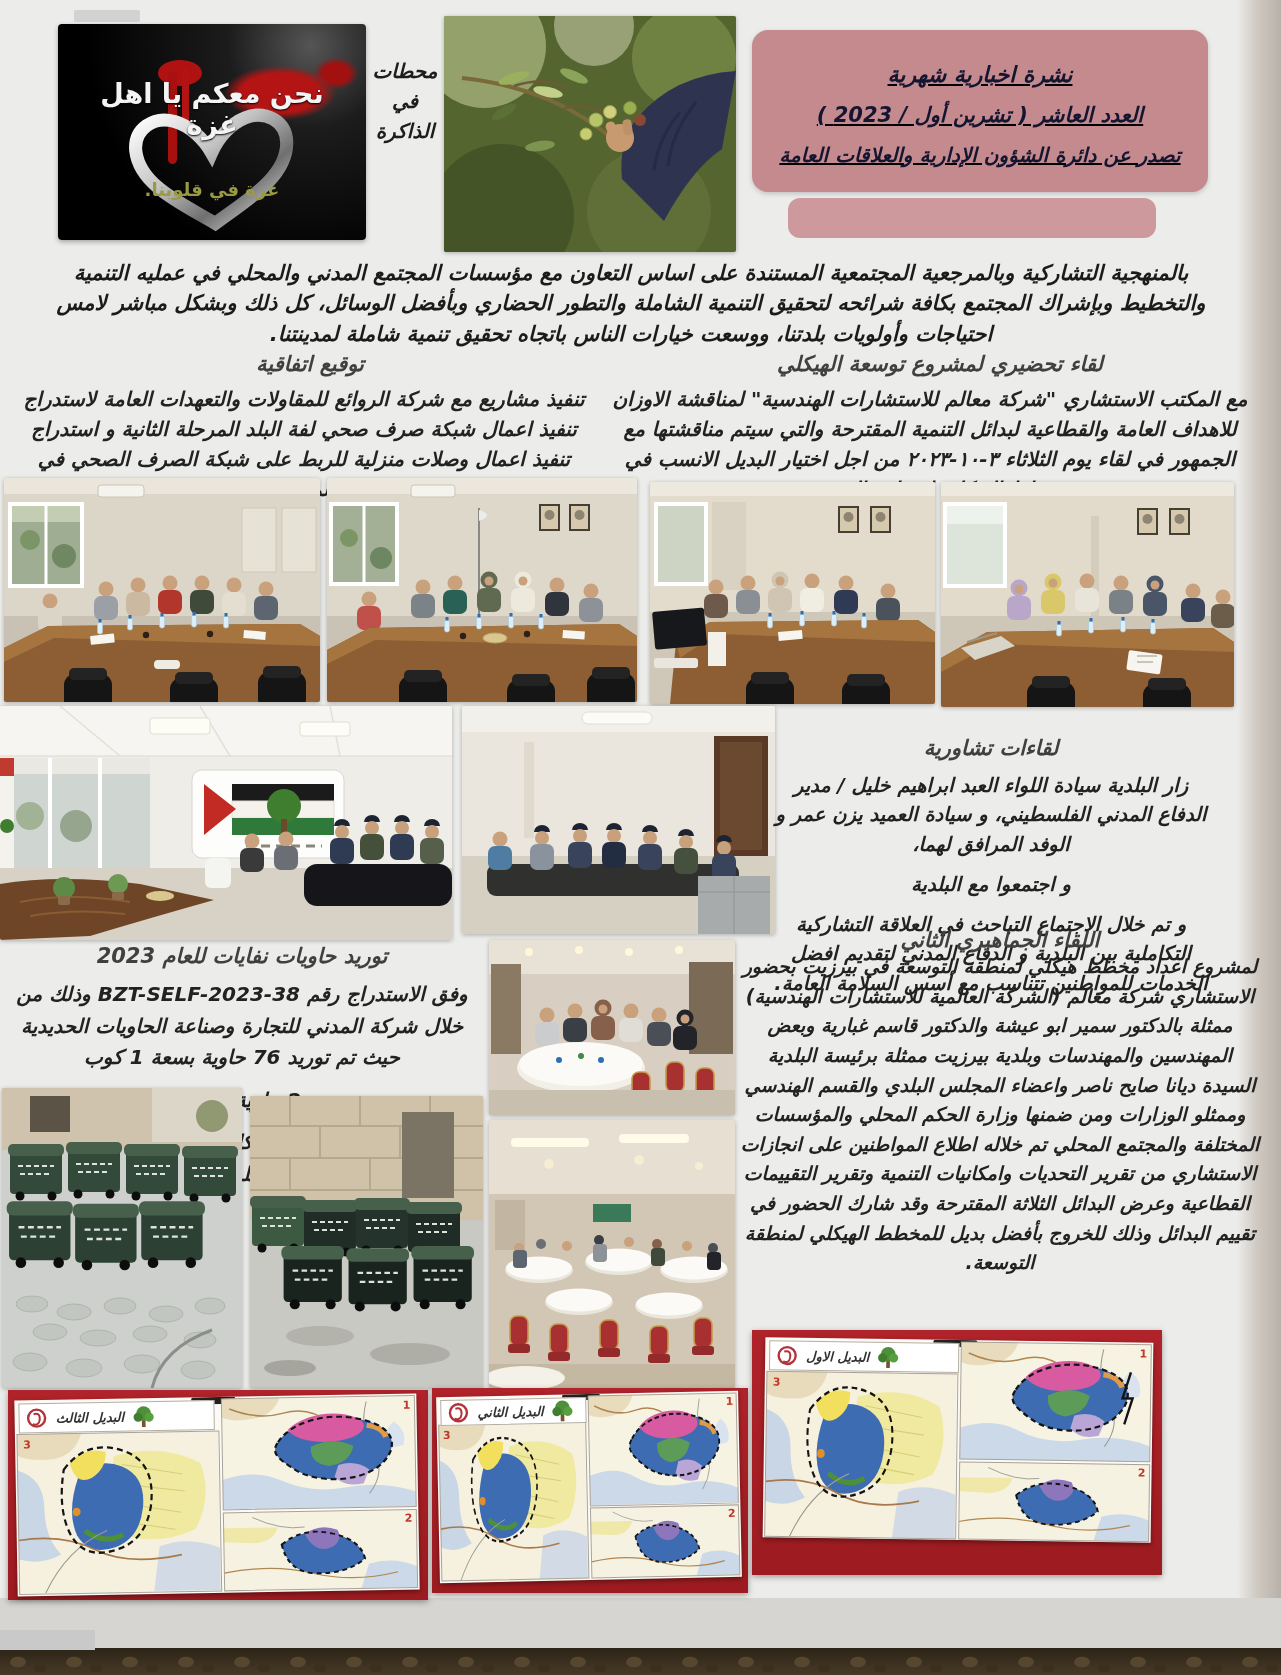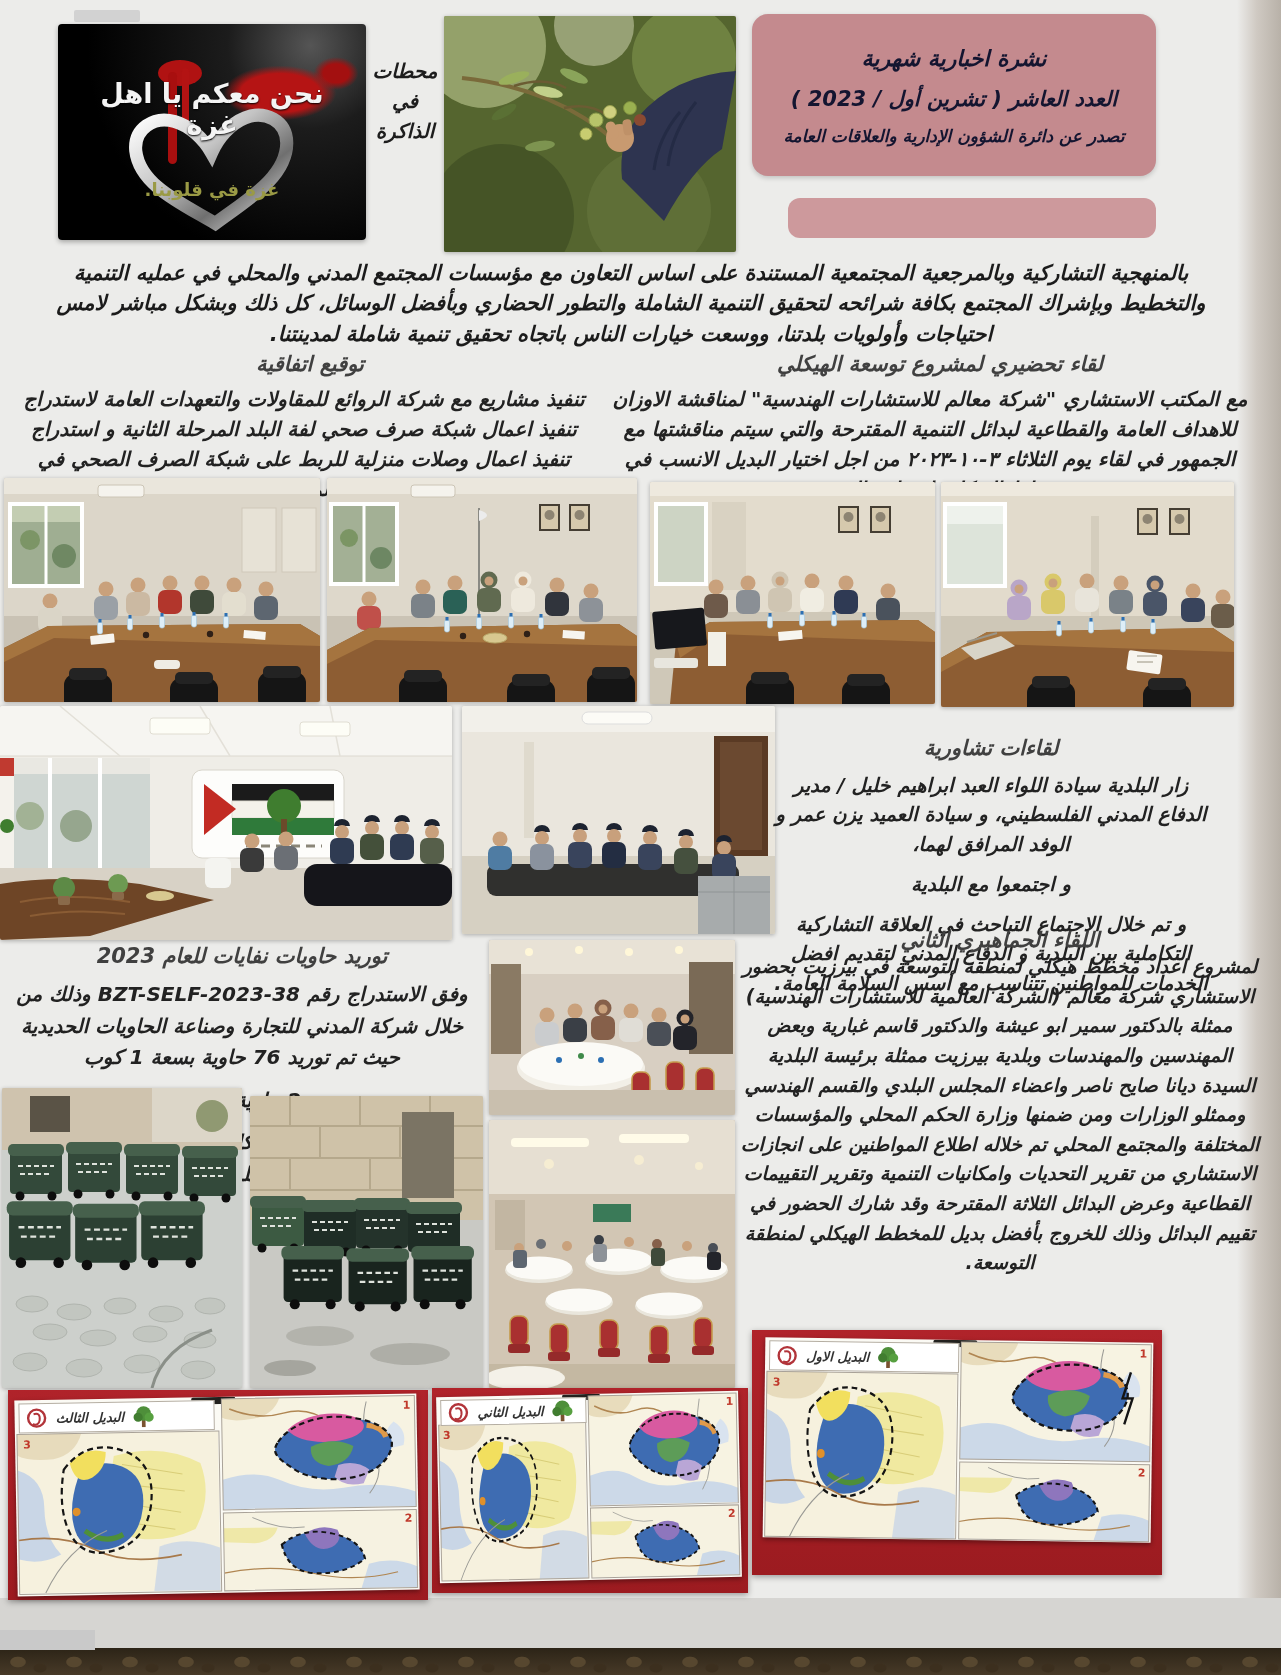--- a/index.html
+++ b/index.html
@@ -9,21 +9,21 @@
   .ar{direction:rtl;font-style:italic;color:#222;}
   .ttl{font-weight:bold;text-align:center;font-size:21px;color:#404040;}
   .bod{font-weight:600;text-align:center;}
   .photo{position:absolute;overflow:hidden;border-radius:2px;background:#cfcabc;
          box-shadow:0 1px 4px rgba(0,0,0,.28);}
   .photo svg{display:block;width:100%;height:100%;}
   
   #bulletin-box{background:#c48a8e;border-radius:16px;box-shadow:0 2px 5px rgba(0,0,0,.18);}
   #bulletin-box .l1{font-size:22px;font-weight:bold;}
   #bulletin-box .l2{font-size:21px;font-weight:bold;text-align:center;}
-  #bulletin-box .l3{font-size:17px;font-weight:bold;}
+  #bulletin-box .l3{font-size:20px;font-weight:bold;}
   #bulletin-box div{text-align:center;color:#141530;direction:rtl;font-style:italic;line-height:1.9;}
   #bulletin-box2{background:#cb9598;border-radius:12px;opacity:.95;}
   
   #gaza-card{background:radial-gradient(circle at 82% 10%, #555 0%, #1c1c1c 26%, #000 70%);
              border-radius:4px;overflow:hidden;box-shadow:0 2px 5px rgba(0,0,0,.3);}
   .gz-splat{position:absolute;left:150px;top:26px;width:160px;height:78px;
     background:radial-gradient(closest-side at 45% 55%, #b51414 55%, rgba(181,20,20,0) 78%),
                radial-gradient(closest-side at 80% 30%, #a31010 40%, rgba(163,16,16,0) 70%);}
   .gz-drip1{position:absolute;left:110px;top:48px;width:9px;height:92px;background:#a80f0f;border-radius:5px;}
   .gz-drip2{position:absolute;left:124px;top:44px;width:7px;height:58px;background:#b31313;border-radius:4px;}
@@ -221,21 +221,21 @@
       <rect x="160" y="108" width="10" height="18" rx="5" fill="#c89a70" transform="rotate(-24 160 108)"></rect>
       <rect x="178" y="104" width="9" height="16" rx="4" fill="#bf9168" transform="rotate(-8 178 104)"></rect>
       <circle cx="152" cy="104" r="7" fill="#b8c46a" stroke="#8a9a4a"></circle>
       <circle cx="166" cy="96" r="6.5" fill="#d0d080" stroke="#9aa24e"></circle>
       <circle cx="186" cy="92" r="6.5" fill="#9ab050" stroke="#7a8a3c"></circle>
       <circle cx="196" cy="104" r="6" fill="#8a4a32"></circle>
       <circle cx="142" cy="118" r="6" fill="#c8cc70" stroke="#9aa24e"></circle>
     </svg>
   </div>
 
-  <div class="abs" id="bulletin-box" style="left:752px;top:14px;width:404px;height:162px;">
+  <div class="abs" id="bulletin-box" style="left:752px;top:30px;width:456px;height:162px;text-decoration:underline;">
     <div class="l1" style="margin-top:24px;">نشرة اخبارية شهرية</div>
     <div class="l2">العدد العاشر ( تشرين أول / 2023 )</div>
     <div class="l3">تصدر عن دائرة الشؤون الإدارية والعلاقات العامة</div>
   </div>
   <div class="abs" id="bulletin-box2" style="left:788px;top:198px;width:368px;height:40px;"></div>
 
   <div class="abs ar" id="intro" style="left:28px;top:258px;width:1206px;">بالمنهجية التشاركية وبالمرجعية المجتمعية المستندة على اساس التعاون مع مؤسسات المجتمع المدني والمحلي في عمليه التنمية والتخطيط وبإشراك المجتمع بكافة شرائحه لتحقيق التنمية الشاملة والتطور الحضاري وبأفضل الوسائل، كل ذلك وبشكل مباشر لامس احتياجات وأولويات بلدتنا، ووسعت خيارات الناس باتجاه تحقيق تنمية شاملة لمدينتنا.</div>
 
   <div class="abs ar ttl" style="left:30px;top:352px;width:560px;">توقيع اتفاقية</div>
   <div class="abs ar bod colbody" style="left:12px;top:384px;width:584px;">تنفيذ مشاريع مع شركة الروائع للمقاولات والتعهدات العامة لاستدراج تنفيذ اعمال شبكة صرف صحي لفة البلد المرحلة الثانية و استدراج تنفيذ اعمال وصلات منزلية للربط على شبكة الصرف الصحي في اماكن متفرقة بالمدينة المرحلة الثانية،</div>

